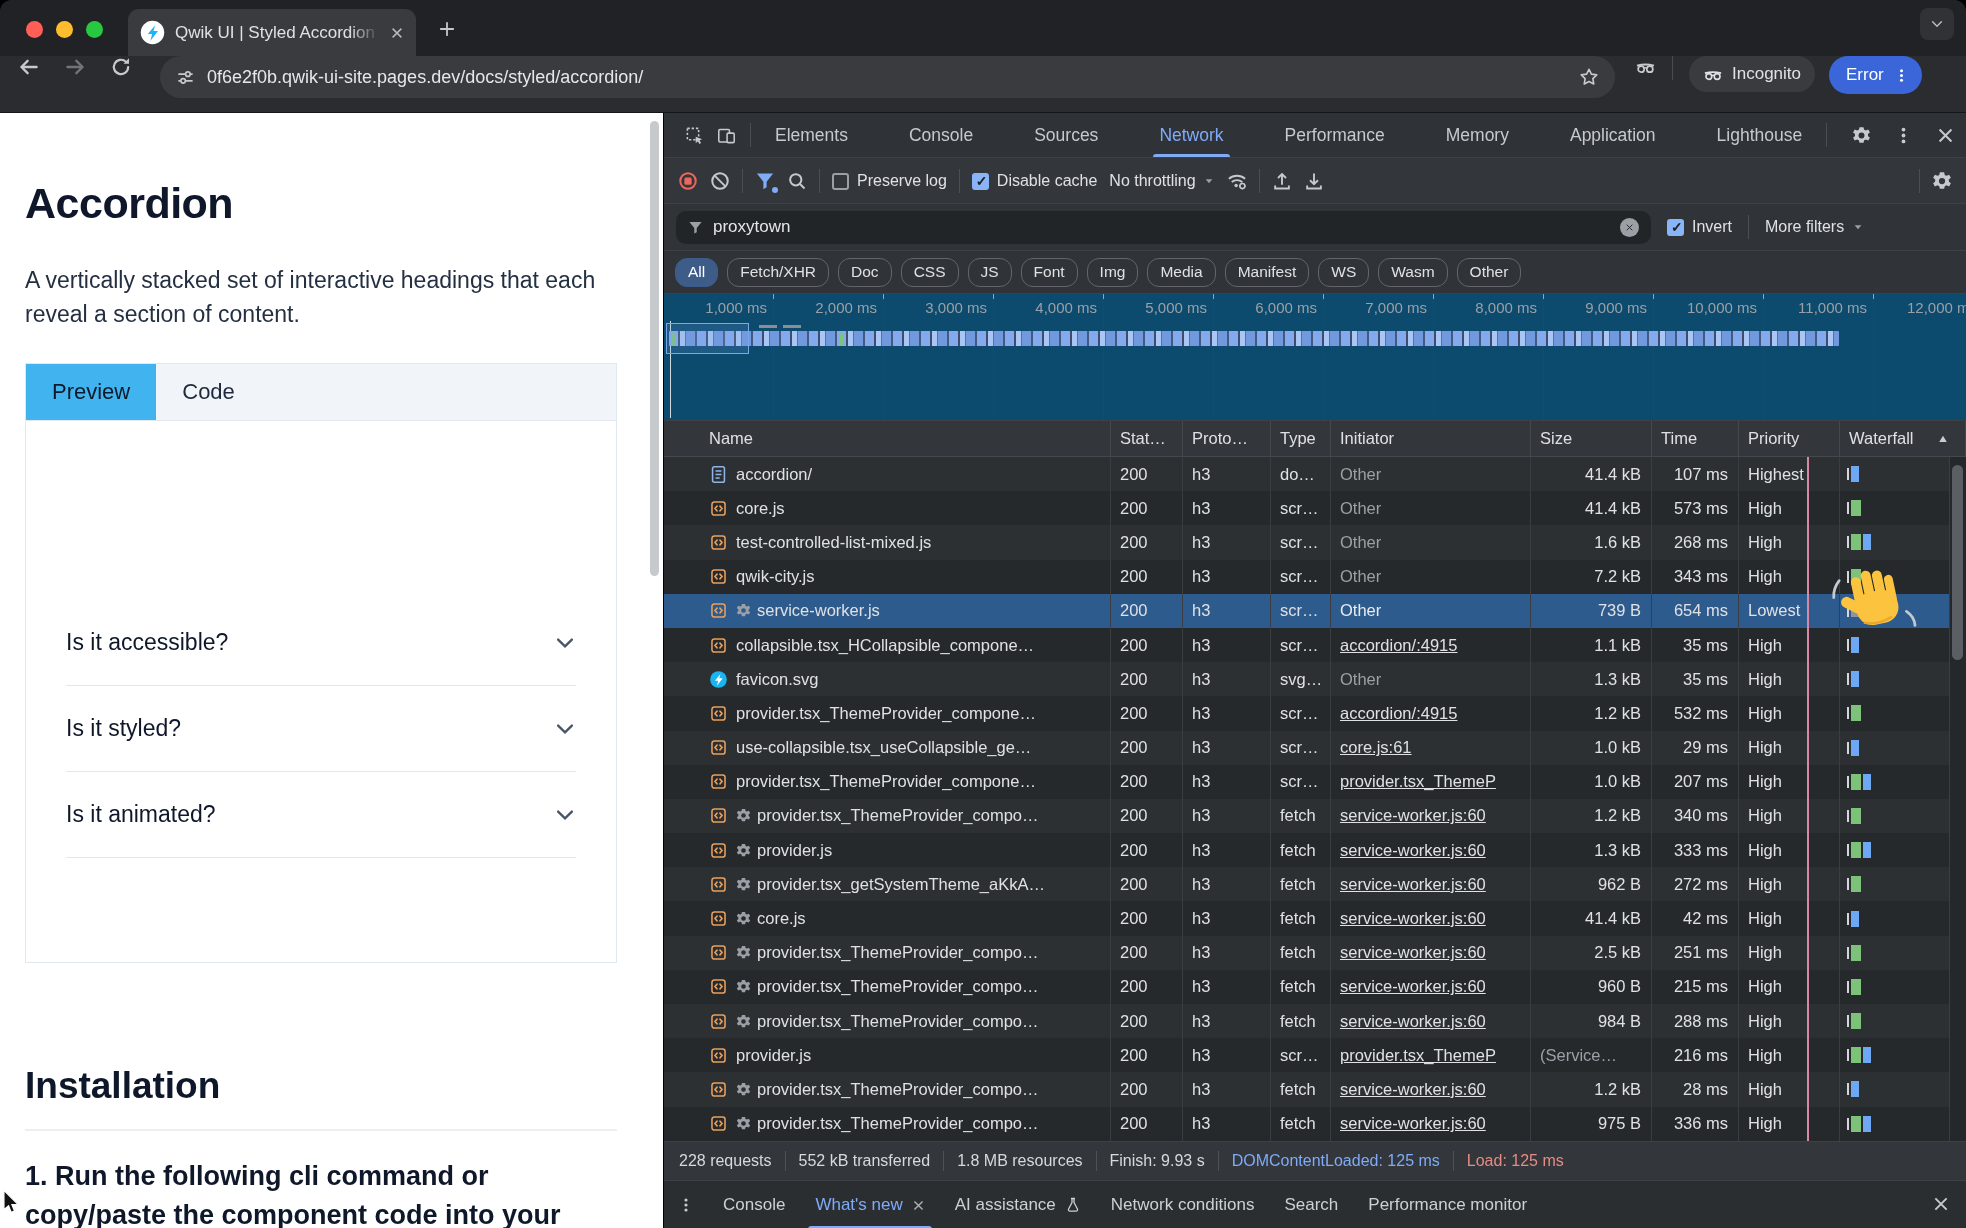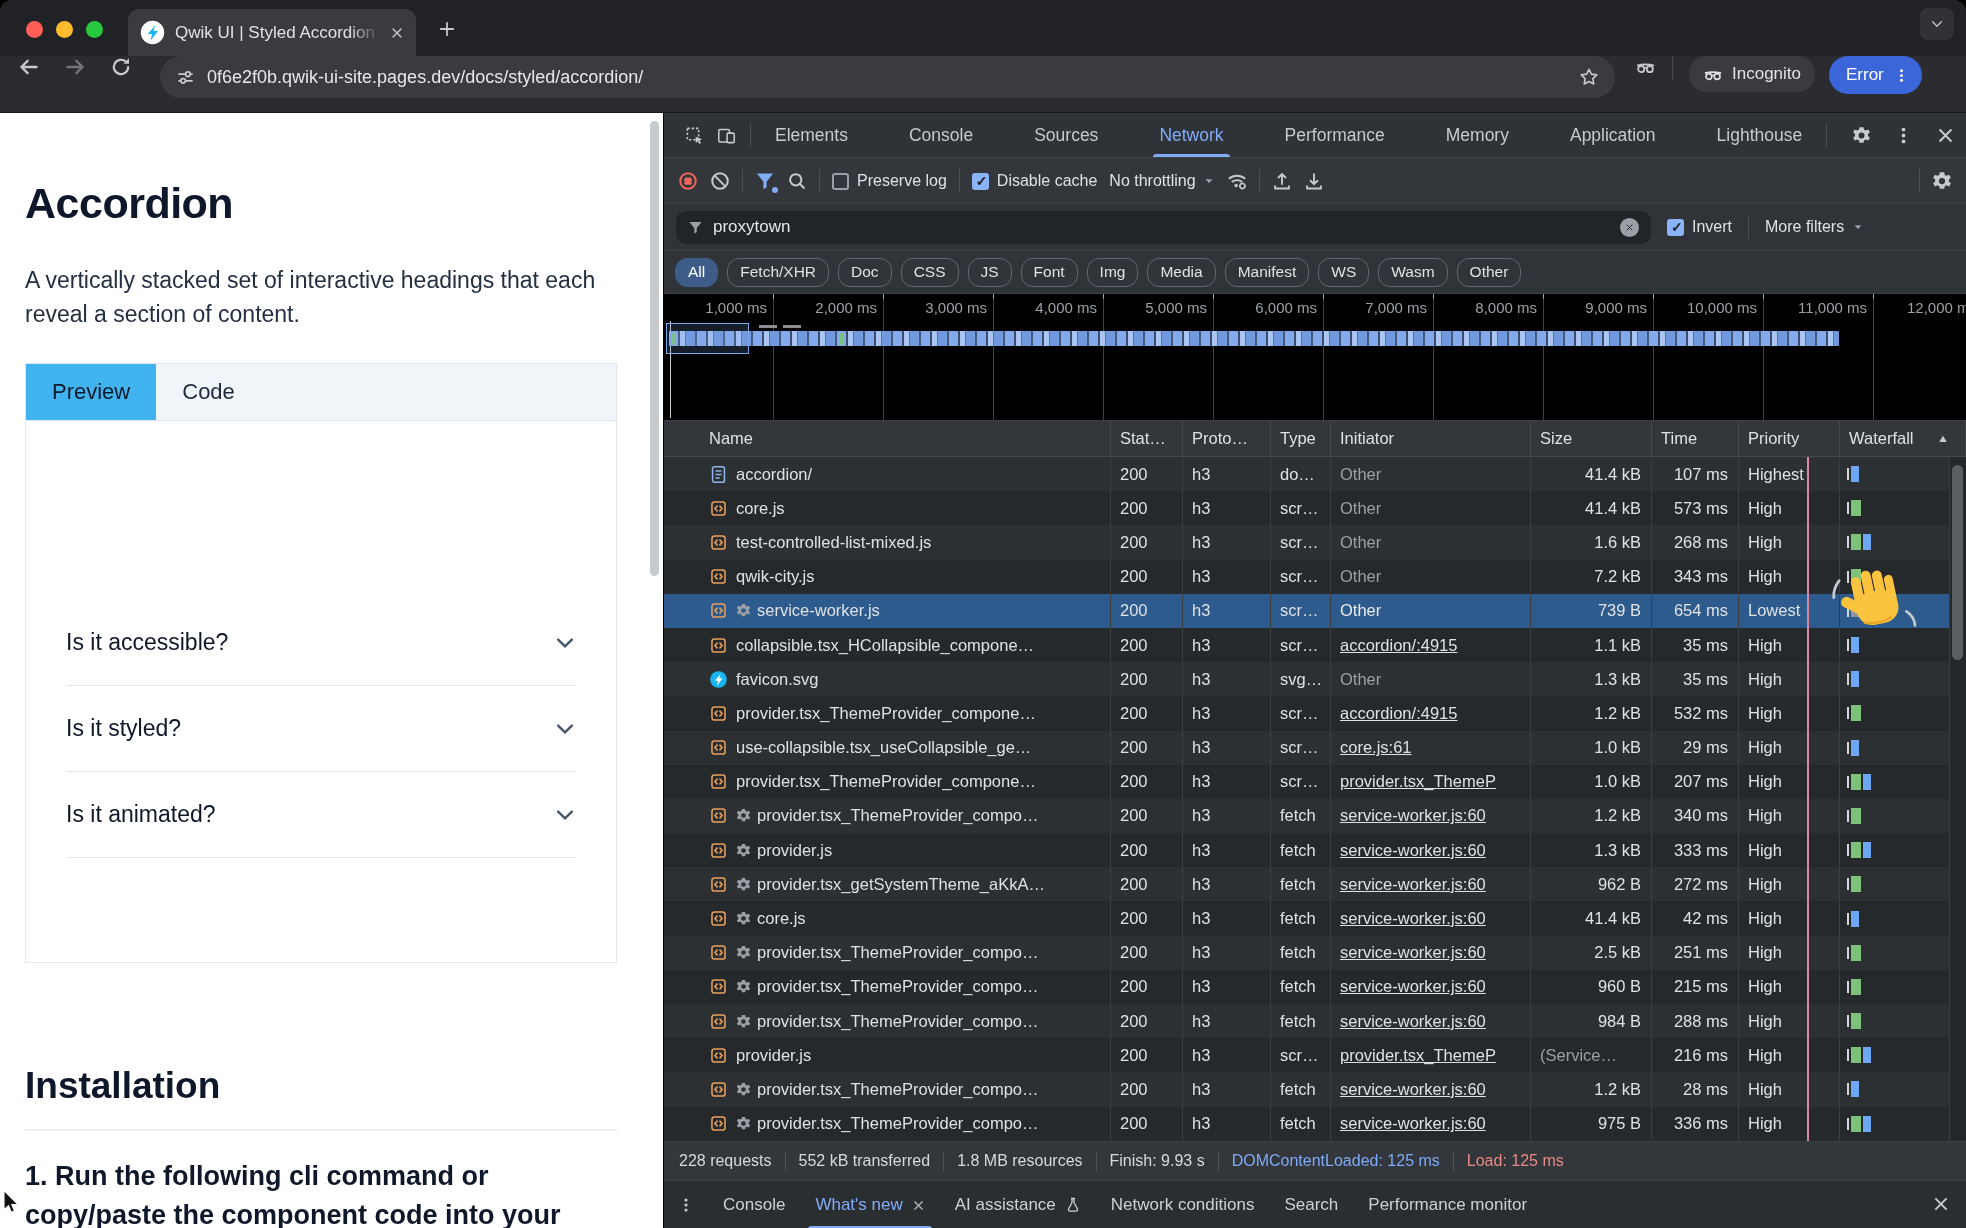--- a/index.html
+++ b/index.html
@@ -94,21 +94,21 @@
   .fpill .ic{width:15px;height:15px;color:#9aa0a6;flex:none;}
   .fquery{flex:1;font-size:17px;color:#e3e5e8;}
   .fclear{width:19px;height:19px;border-radius:50%;background:#9aa0a6;color:#222528;display:flex;align-items:center;justify-content:center;flex:none;}
   .fclear svg{width:9px;height:9px;}
   .morefilters{display:flex;align-items:center;gap:8px;white-space:nowrap;}
   
   .dt-chips{height:43px;background:#303337;border-bottom:1px solid #3e4144;display:flex;align-items:center;gap:9px;padding:0 11px;}
   .chip{height:29px;display:flex;align-items:center;padding:0 12px;border:1px solid #62666c;border-radius:12px;font-size:15.5px;color:#dfe1e5;white-space:nowrap;}
   .chip.active{background:#3d5c88;border-color:#3d5c88;color:#fff;}
   
-  .dt-overview{height:127px;background:#000000;border-bottom:1px solid #3e4144;position:relative;overflow:hidden;}
+  .dt-overview{height:127px;background:#0c4a6e;border-bottom:1px solid #3e4144;position:relative;overflow:hidden;}
   #ruler{display:flex;height:100%;}
   .ov-cell{flex:none;width:110px;height:100%;border-right:1px solid #3d4043;position:relative;}
   .ov-cell::after{content:"";position:absolute;right:-1px;top:0;width:1px;height:5px;background:#9ea2a8;}
   .ov-label{position:absolute;right:6px;top:5px;font-size:15px;color:#9aa0a6;white-space:nowrap;}
   .ov-band{position:absolute;left:5px;top:37px;width:1170px;height:15px;border-radius:1px;
     background:repeating-linear-gradient(90deg,#83aaec 0 9px,#3f4c6e 9px 11px,#a9c6f5 11px 16px,#59709c 16px 17px,#7199dd 17px 26px,#46587e 26px 28px);}
   .ov-sel{position:absolute;left:2px;top:29px;width:83px;height:31px;border:1.5px solid #7aa7e8;background:rgba(122,167,232,.18);}
   .ov-hair{position:absolute;left:6px;top:27px;width:1px;height:97px;background:rgba(255,255,255,.8);}
   .ov-speck{position:absolute;top:39px;width:5px;height:12px;background:#7dc47a;}
   .ov-dash{position:absolute;top:31px;height:3px;width:18px;background:#8a8d92;}

